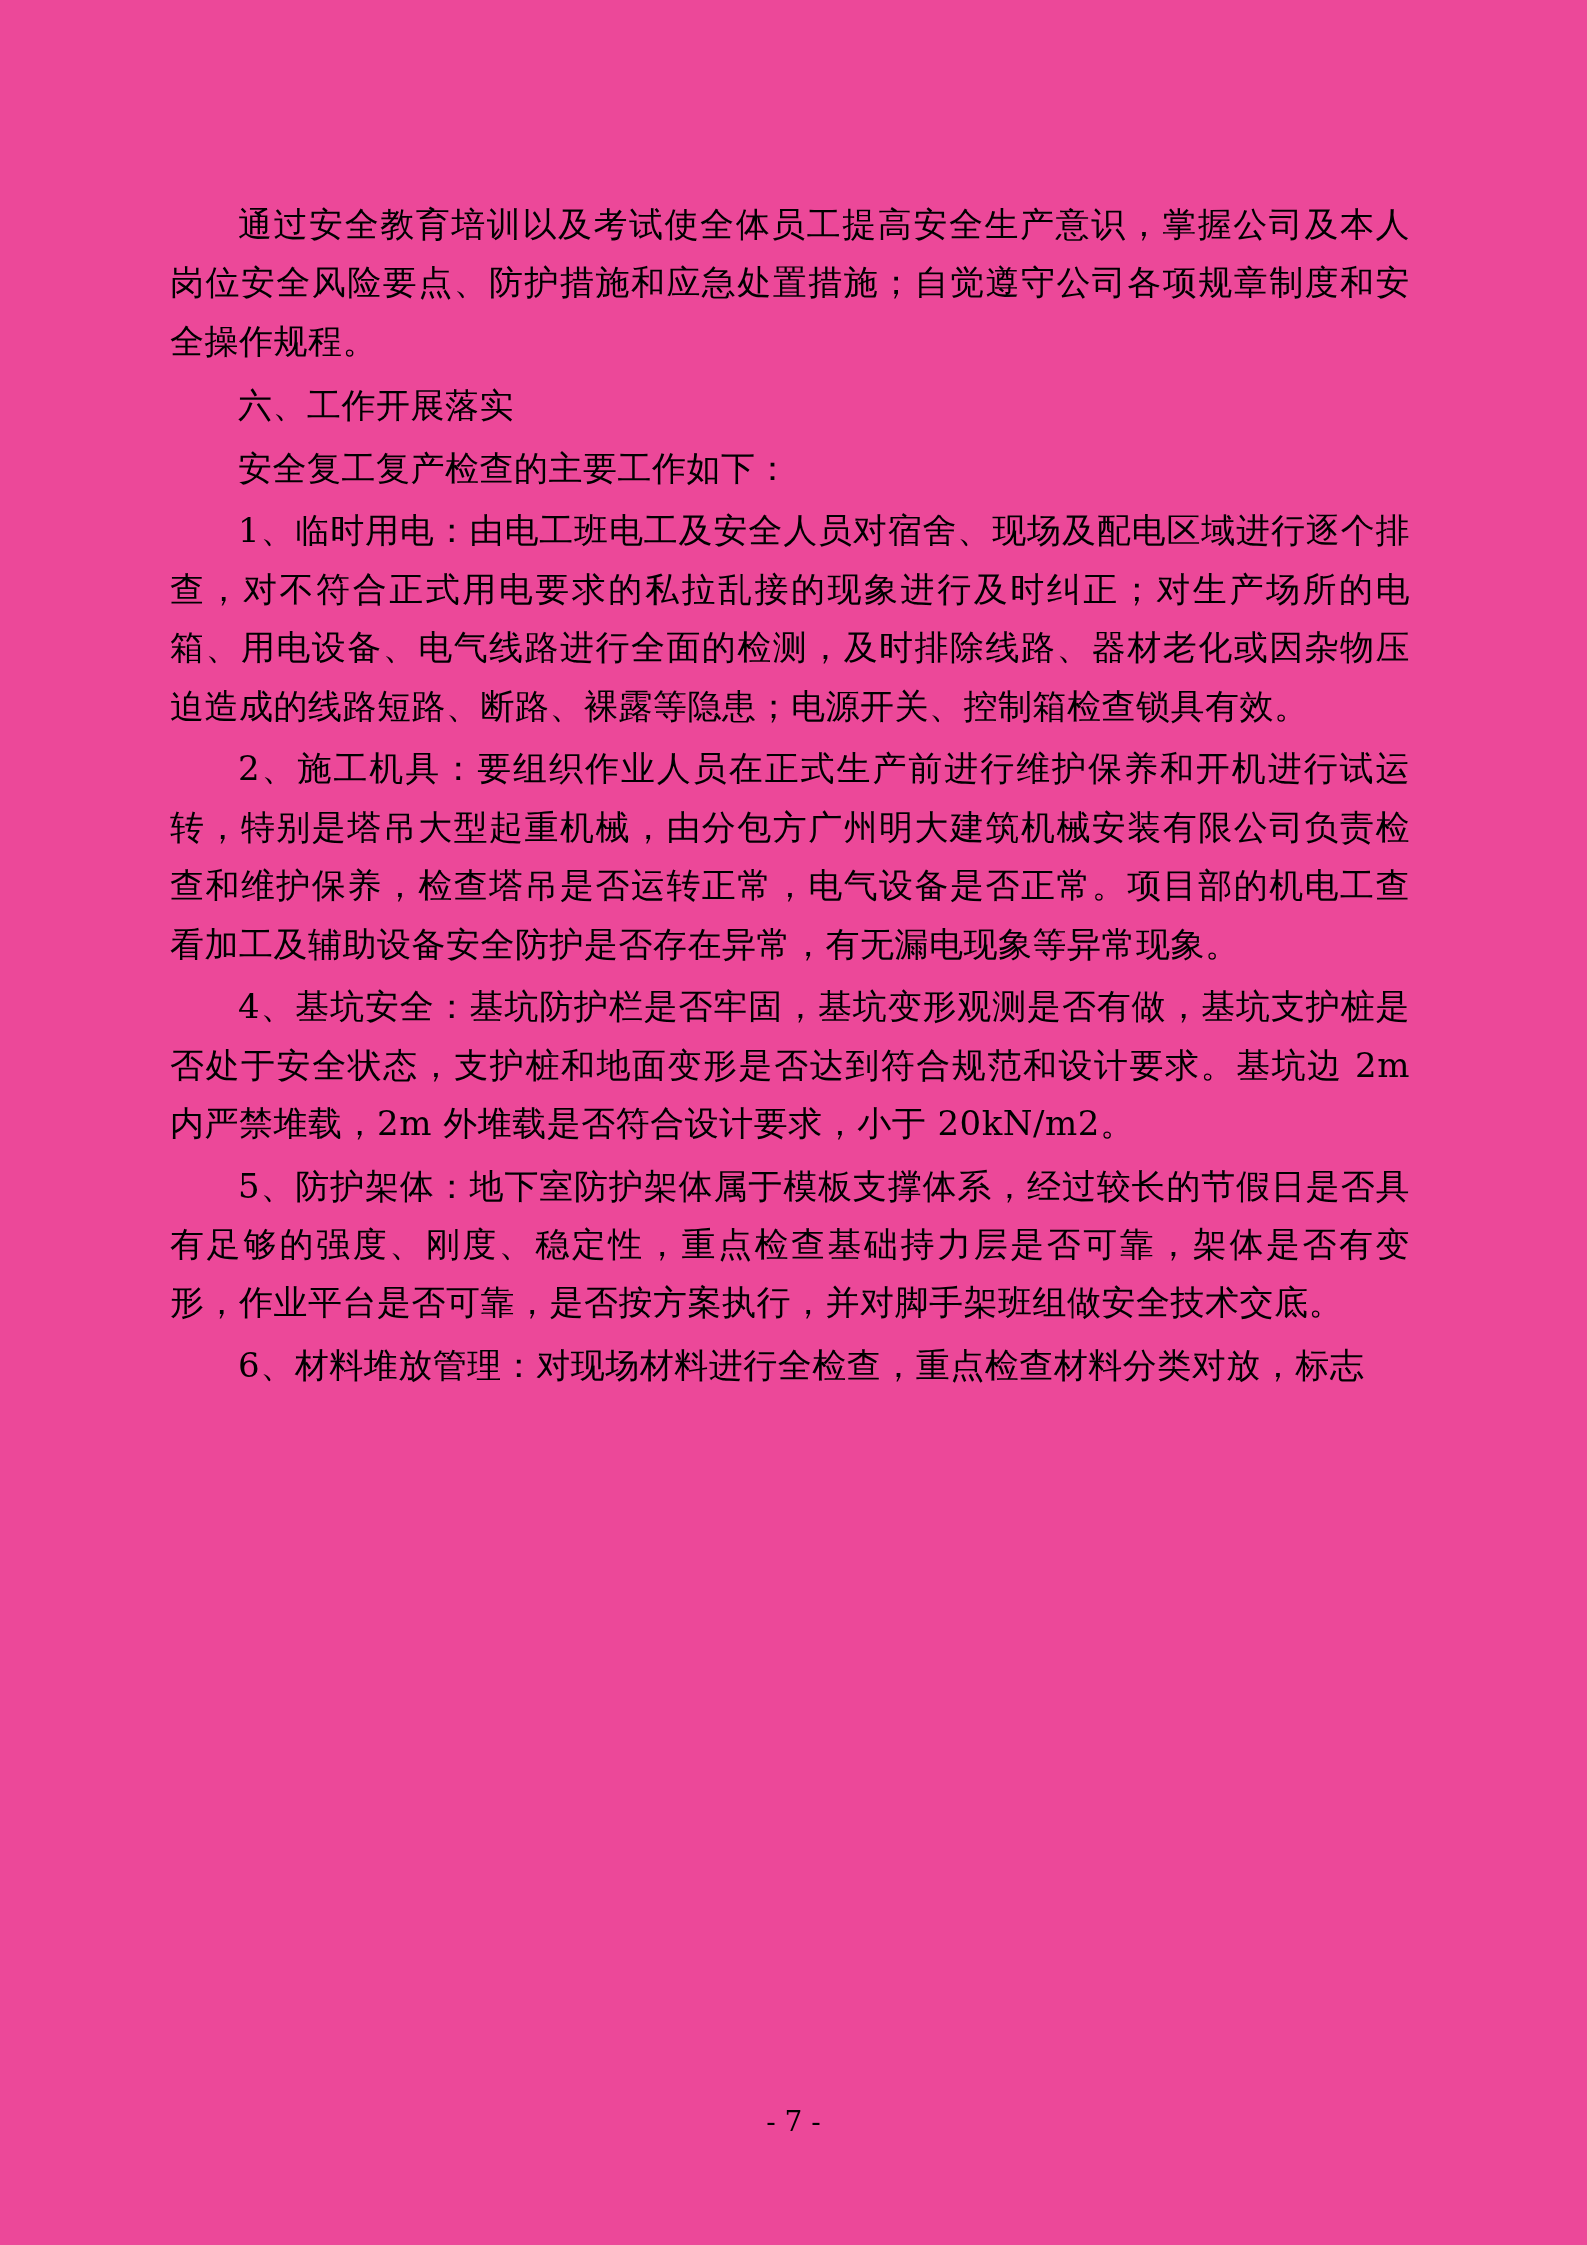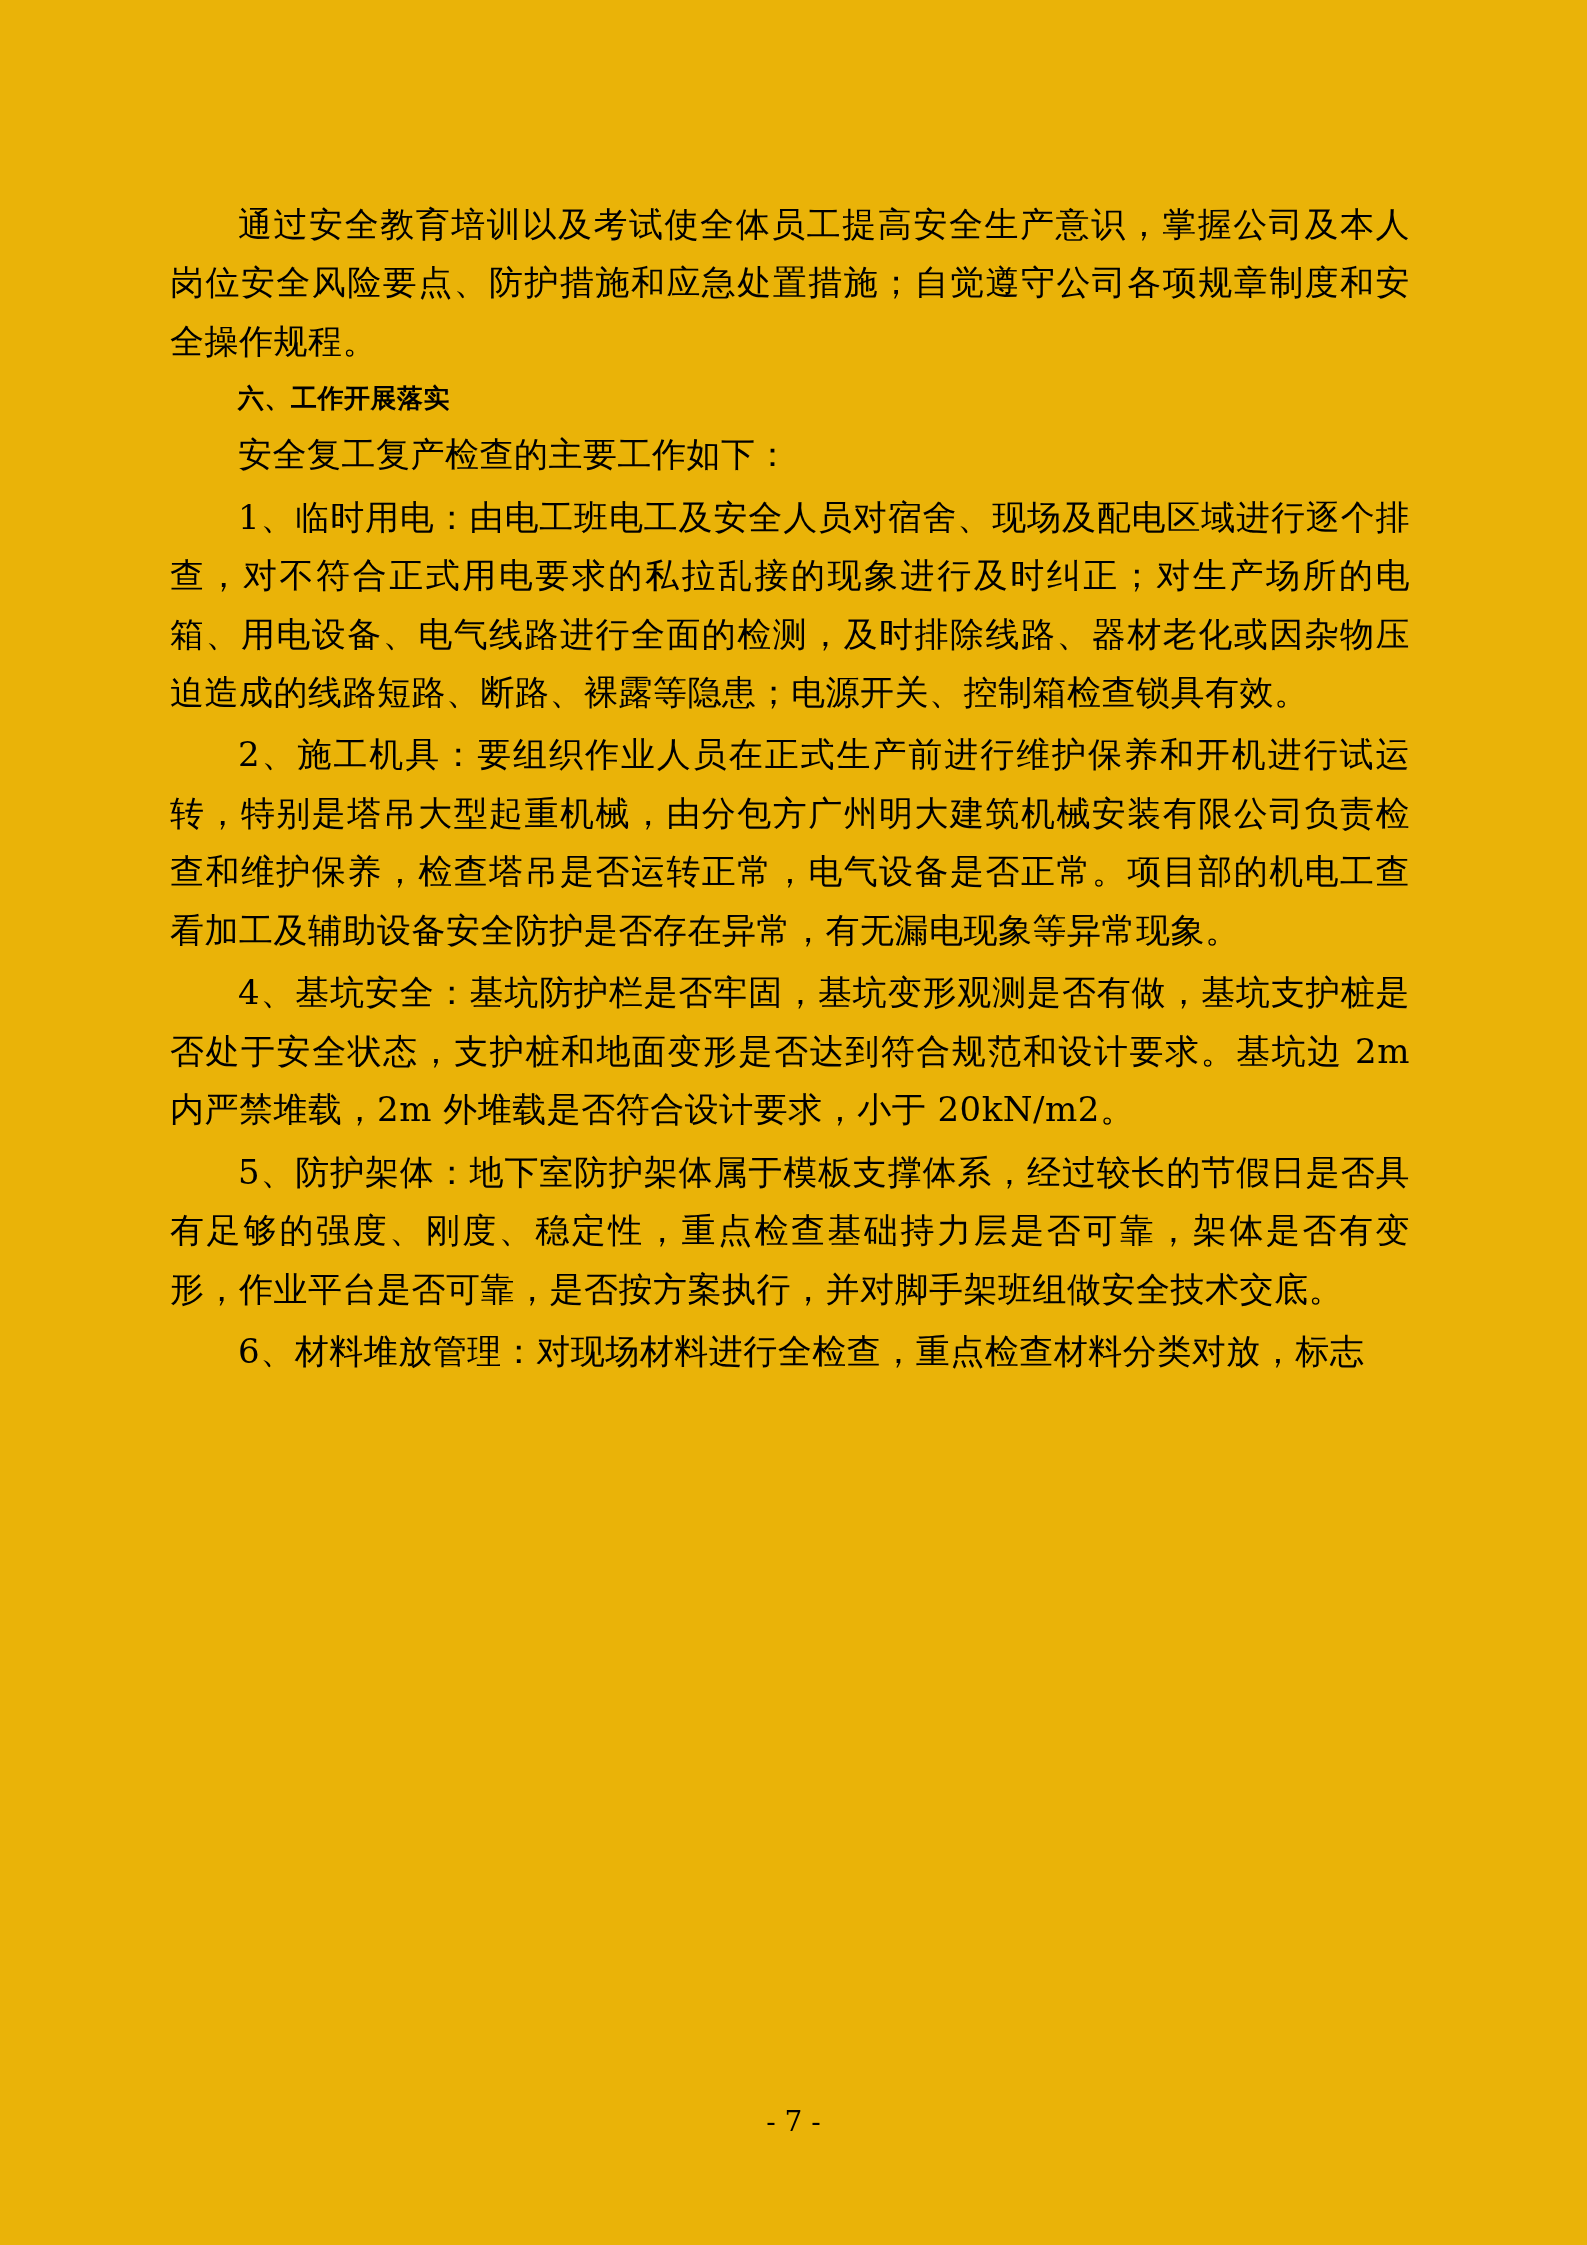--- a/index.html
+++ b/index.html
@@ -4,21 +4,21 @@
 <style>
   html, body {
     margin: 0;
     padding: 0;
     background: #ffffff;
   }
   .page {
     position: relative;
     width: 1587px;
     height: 2245px;
-    background: #eab308;
+    background: #ec4899;
     box-sizing: border-box;
     font-family: "DejaVu Serif", "Liberation Serif", serif;
     color: #000000;
     overflow: hidden;
     padding-left: 36px;
   }
   .content {
     position: absolute;
     left: 170px;
     top: 195px;
@@ -27,25 +27,25 @@
   .para {
     font-size: 34px;
     line-height: 1.72;
     text-align: justify;
     text-justify: inter-ideograph;
     margin: 0 0 4px 0;
     text-indent: 68px;
     letter-spacing: 0.5px;
   }
   .heading {
-    font-size: 26px;
+    font-size: 34px;
     line-height: 1.72;
     margin: 6px 0 4px 0;
     text-indent: 68px;
-    font-weight: bold;
+    font-weight: normal;
     letter-spacing: 0.5px;
   }
   .para b {
     font-weight: normal;
   }
   .footer {
     position: absolute;
     left: 0;
     right: 0;
     top: 2105px;

